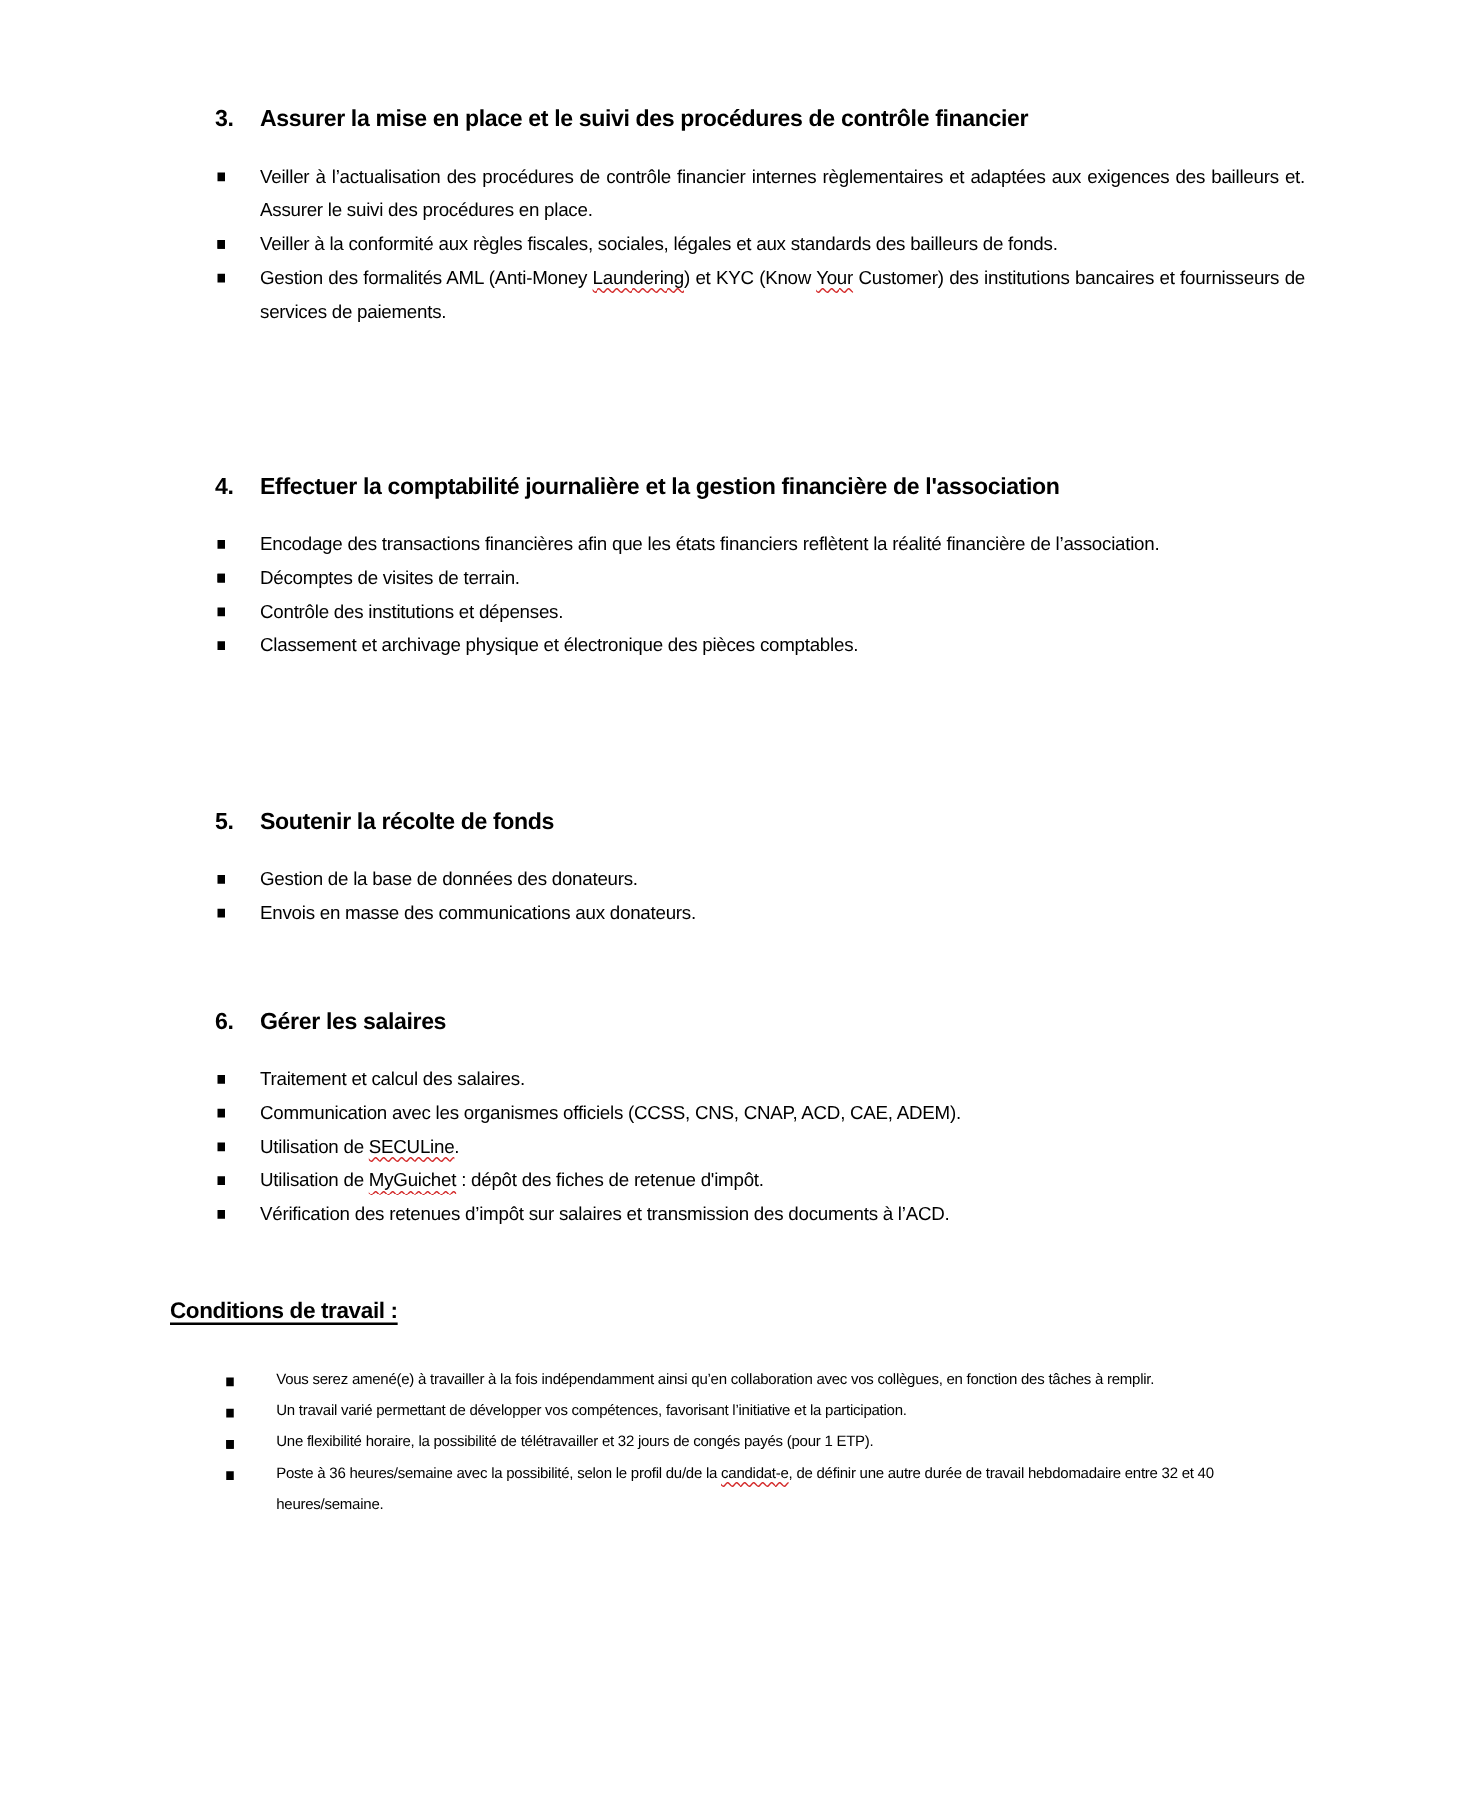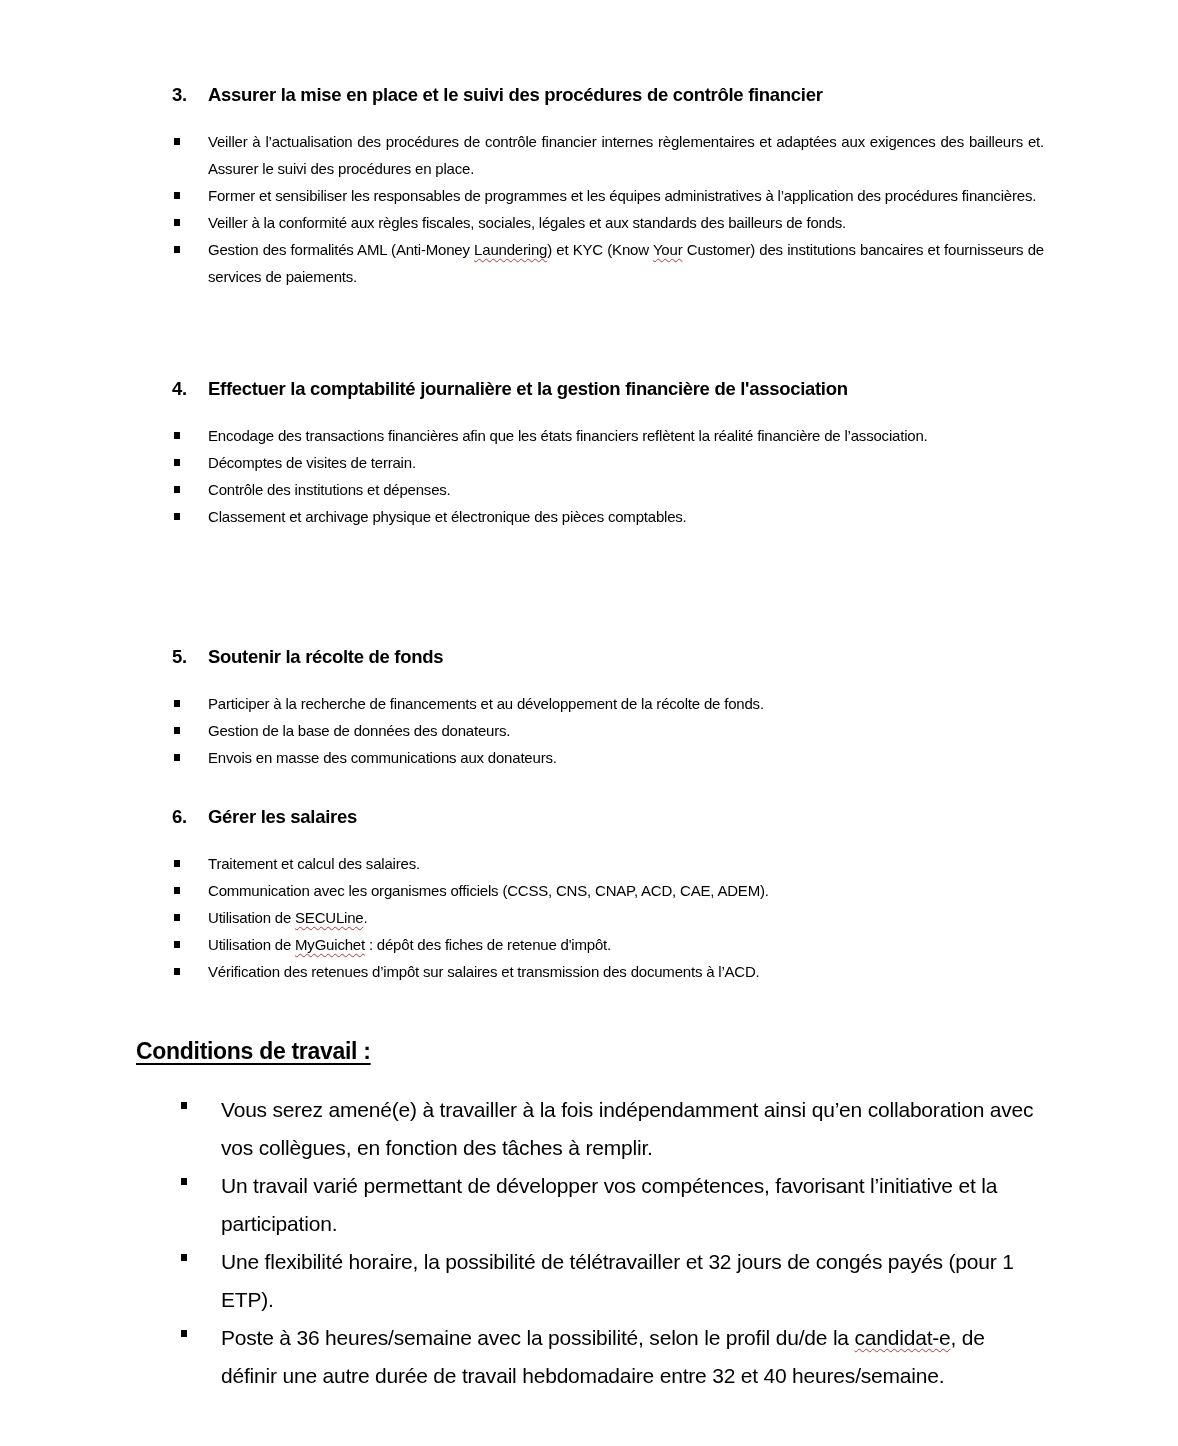--- a/index.html
+++ b/index.html
@@ -24,62 +24,61 @@
     }
     .bullets li .bullet {
       position: absolute; left: 2px; top: 10px; width: 6px; height: 7px; background: #000;
     }
     .bullets.nojust li { text-align: left; }
 
     .spell { text-decoration: underline wavy #d42b2b; text-decoration-thickness: 1px; text-underline-offset: 3px; }
 
     .conditions-title {
       position: absolute; left: 136px; top: 1038px;
-      font-weight: bold; font-size: 23px; letter-spacing: -0.3px;
+      font-weight: bold; font-size: 18px; letter-spacing: -0.3px;
       text-decoration: underline; text-underline-offset: 4px; text-decoration-thickness: 2px;
       white-space: nowrap;
     }
     .cond-list { position: absolute; left: 180px; top: 1091px; width: 860px; margin: 0; padding: 0; list-style: none; }
     .cond-list li {
       position: relative; padding-left: 41px;
-      font-size: 21px; line-height: 38px; letter-spacing: -0.2px;
+      font-size: 12px; line-height: 25px; letter-spacing: -0.2px;
     }
     .cond-list li .bullet { position: absolute; left: 1px; top: 11px; width: 6px; height: 7px; background: #000; }
   </style>
 </head>
 <body>
 
 <div class="page">
 
   <div class="section-heading" style="top:84px;">
     <span class="num">3.</span><span>Assurer la mise en place et le suivi des procédures de contrôle financier</span>
   </div>
   <ul class="bullets" style="top:128px;">
     <li><span class="bullet"></span><span>Veiller à l’actualisation des procédures de contrôle financier internes règlementaires et adaptées aux exigences des bailleurs et. Assurer le suivi des procédures en place.</span></li>
-    <li><span class="bullet"></span><span>Former et sensibiliser les responsables de programmes et les équipes administratives à l’application des procédures financières.</span></li>
+    <li><span class="bullet"></span></li>
     <li><span class="bullet"></span><span>Veiller à la conformité aux règles fiscales, sociales, légales et aux standards des bailleurs de fonds.</span></li>
     <li><span class="bullet"></span><span>Gestion des formalités AML (Anti-Money </span><span class="spell">Laundering</span><span>) et KYC (Know </span><span class="spell">Your</span><span> Customer) des institutions bancaires et fournisseurs de services de paiements.</span></li>
   </ul>
 
   <div class="section-heading" style="top:378px;">
     <span class="num">4.</span><span>Effectuer la comptabilité journalière et la gestion financière de l'association</span>
   </div>
   <ul class="bullets" style="top:422px;">
     <li><span class="bullet"></span><span>Encodage des transactions financières afin que les états financiers reflètent la réalité financière de l’association.</span></li>
     <li><span class="bullet"></span></li>
     <li><span class="bullet"></span><span>Décomptes de visites de terrain.</span></li>
     <li><span class="bullet"></span><span>Contrôle des institutions et dépenses.</span></li>
     <li><span class="bullet"></span><span>Classement et archivage physique et électronique des pièces comptables.</span></li>
   </ul>
 
   <div class="section-heading" style="top:646px;">
     <span class="num">5.</span><span>Soutenir la récolte de fonds</span>
   </div>
   <ul class="bullets nojust" style="top:690px;">
-    <li><span class="bullet"></span><span>Participer à la recherche de financements et au développement de la récolte de fonds.</span></li>
     <li><span class="bullet"></span><span>Gestion de la base de données des donateurs.</span></li>
     <li><span class="bullet"></span><span>Envois en masse des communications aux donateurs.</span></li>
   </ul>
 
   <div class="section-heading" style="top:806px;">
     <span class="num">6.</span><span>Gérer les salaires</span>
   </div>
   <ul class="bullets nojust" style="top:850px;">
     <li><span class="bullet"></span><span>Traitement et calcul des salaires.</span></li>
     <li><span class="bullet"></span><span>Communication avec les organismes officiels (CCSS, CNS, CNAP, ACD, CAE, ADEM).</span></li>

